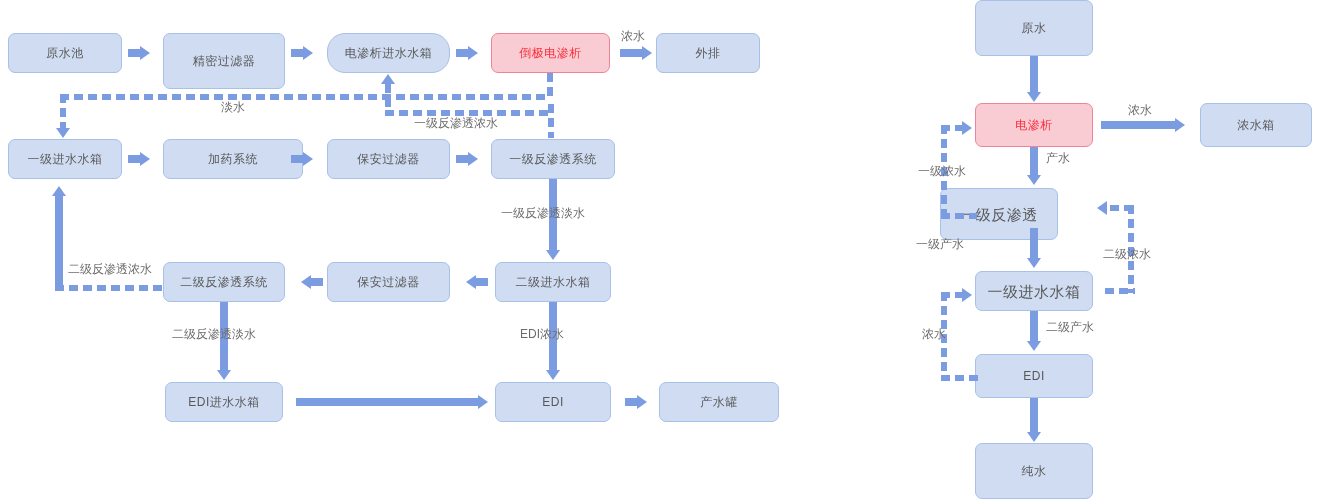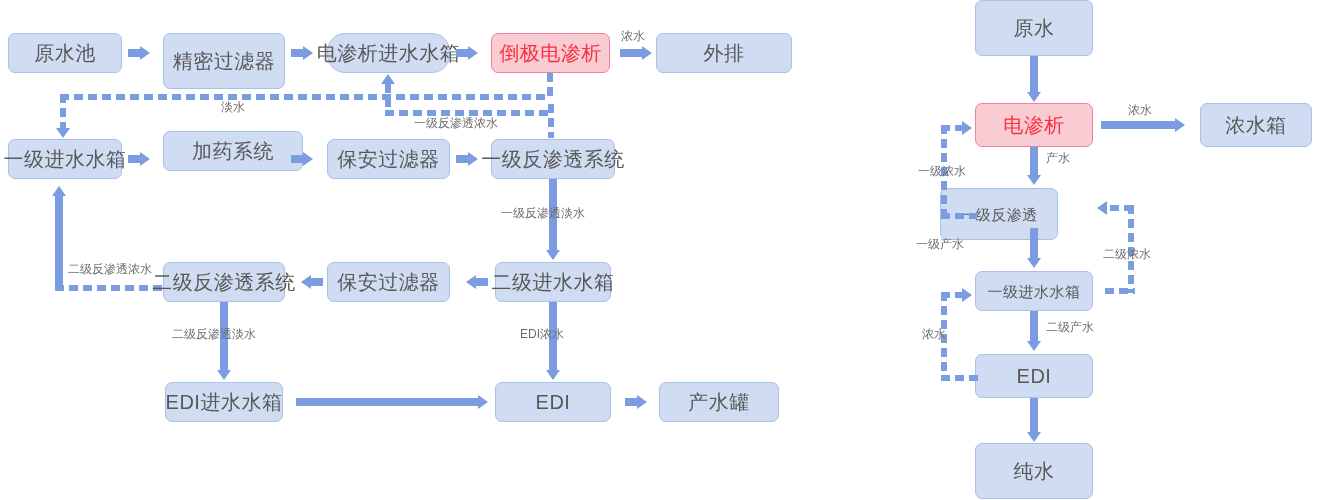--- a/index.html
+++ b/index.html
@@ -19,21 +19,21 @@
   .node{
     position:absolute;
     box-sizing:border-box;
     display:flex;
     align-items:center;
     justify-content:center;
     border-radius:7px;
     background:#cfdcf2;
     border:1px solid #a9c0e8;
     color:#585858;
-    font-size:20px;
+    font-size:12px;
     line-height:1;
     letter-spacing:.5px;
     white-space:nowrap;
   }
   .node.red{
     background:#f9ccd3;
     border:1px solid #f08497;
     color:#fa2f3e;
   }
   .node.small{font-size:15px;}
@@ -112,40 +112,40 @@
 
     <div class="ahead right" style="left:468px;top:46px;"></div>
     <div class="sline" style="left:456px;top:49px;width:14px;height:8px;"></div>
 
     <div class="node red" style="left:491px;top:33px;width:119px;height:40px;">倒极电渗析</div>
 
     <div class="elabel" style="left:621px;top:30px;">浓水</div>
     <div class="ahead right" style="left:642px;top:46px;"></div>
     <div class="sline" style="left:620px;top:49px;width:24px;height:8px;"></div>
 
-    <div class="node" style="left:656px;top:33px;width:136px;height:40px;">外排</div>
+    <div class="node" style="left:656px;top:33px;width:104px;height:40px;">外排</div>
 
     <div class="dline-v" style="left:547px;top:73px;height:24px;"></div>
     <div class="dline-h" style="left:60px;top:94px;width:490px;"></div>
     <div class="dline-v" style="left:60px;top:94px;height:36px;"></div>
     <div class="ahead down" style="left:56px;top:128px;"></div>
     <div class="elabel" style="left:195px;top:101px;margin-left:26px;">淡水</div>
 
     <div class="dline-v" style="left:548px;top:104px;height:34px;"></div>
     <div class="dline-h" style="left:385px;top:110px;width:168px;"></div>
     <div class="dline-v" style="left:385px;top:84px;height:28px;"></div>
     <div class="ahead up" style="left:381px;top:74px;"></div>
     <div class="elabel" style="left:414px;top:117px;">一级反渗透浓水</div>
 
     <div class="node" style="left:8px;top:139px;width:114px;height:40px;">一级进水水箱</div>
 
     <div class="ahead right" style="left:140px;top:152px;"></div>
     <div class="sline" style="left:128px;top:155px;width:14px;height:8px;"></div>
 
-    <div class="node" style="left:163px;top:131px;width:140px;height:40px;">加药系统</div>
+    <div class="node" style="left:163px;top:139px;width:140px;height:40px;">加药系统</div>
 
     <div class="ahead right" style="left:303px;top:152px;"></div>
     <div class="sline" style="left:291px;top:155px;width:14px;height:8px;"></div>
 
     <div class="node" style="left:327px;top:139px;width:123px;height:40px;">保安过滤器</div>
 
     <div class="ahead right" style="left:468px;top:152px;"></div>
     <div class="sline" style="left:456px;top:155px;width:14px;height:8px;"></div>
 
     <div class="node" style="left:491px;top:139px;width:124px;height:40px;">一级反渗透系统</div>

